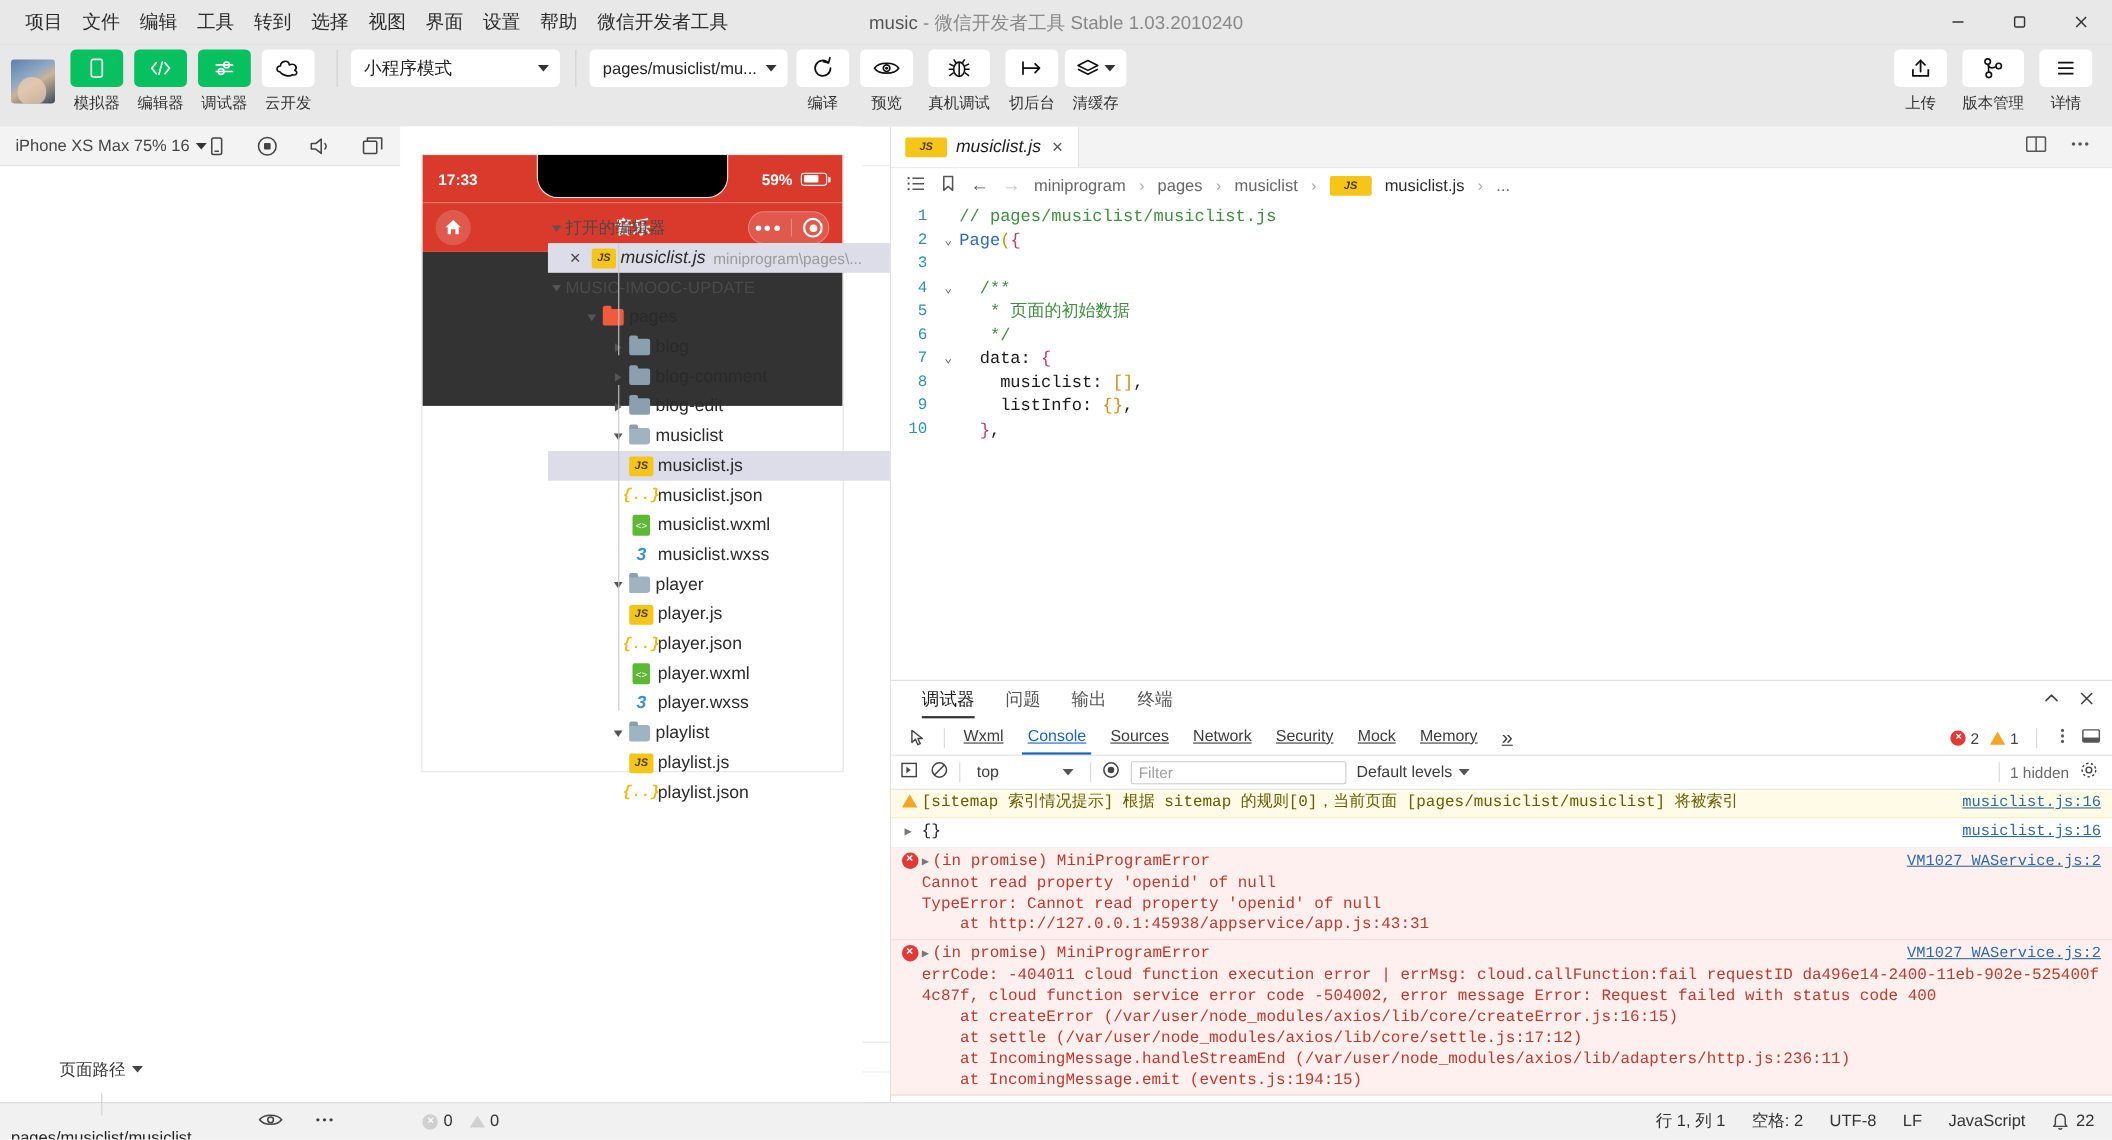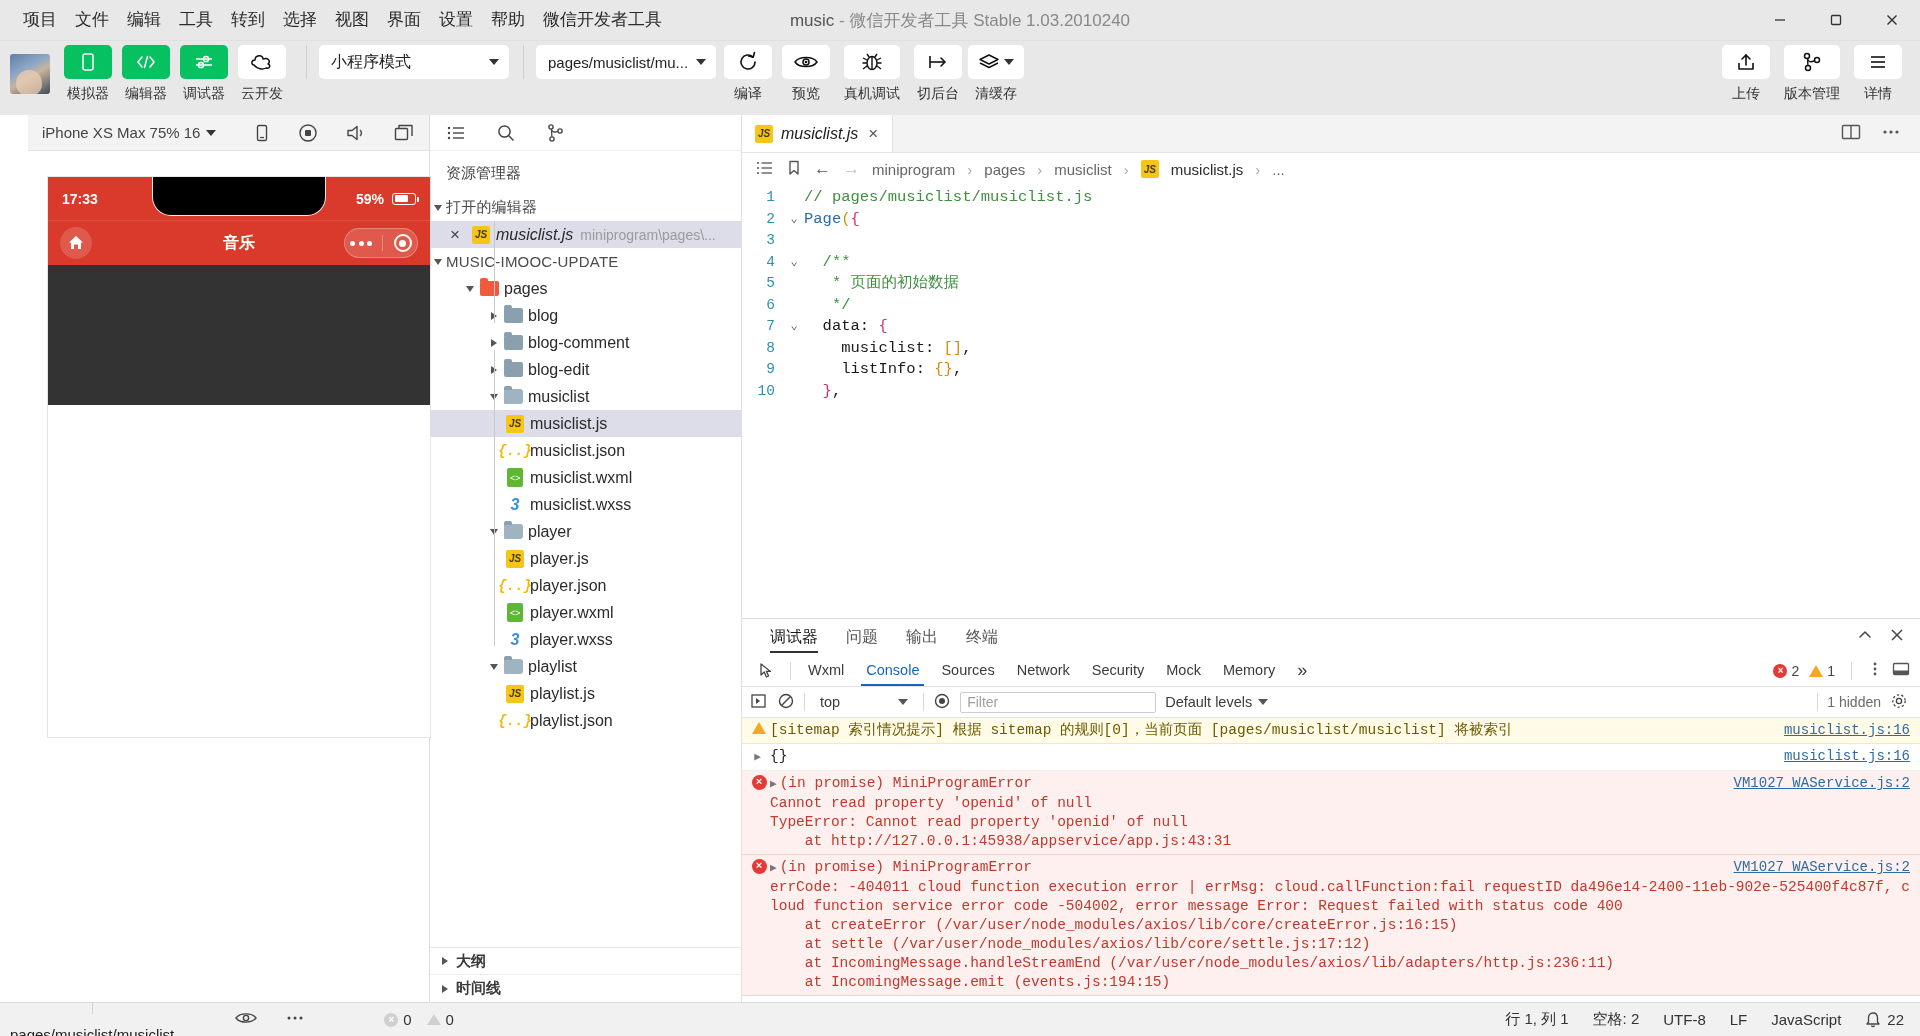--- a/index.html
+++ b/index.html
@@ -72,21 +72,21 @@
   .tbtn.wide { width: 68px; }
   .tbtn.wide .box { width: 56px; }
   .spacer { flex: 1 1 auto; }
 
   .caret-dn { width:0;height:0;border-left:5px solid transparent;border-right:5px solid transparent;border-top:6px solid #333; }
 
   
   .body { flex: 1 1 auto; display: flex; min-height: 0; background: #fff; }
 
   
-  .simulator { width: 430px; flex: none; display: flex; flex-direction: column; background: #fff; border-right: 1px solid #dcdcdc; padding-left: 28px; }
+  .simulator { width: 498px; flex: none; display: flex; flex-direction: row; background: #fff; border-right: 1px solid #dcdcdc; }
   .sim-bar {
     height: 36px; flex: none; background: #f3f3f3; display: flex; align-items: center;
     padding: 0 14px; border-bottom: 1px solid #e3e3e3;
   }
   .sim-device { font-size: 15px; color: #444; display: flex; align-items: center; gap: 6px; cursor: default; }
   .sim-icons { margin-left: auto; display: flex; align-items: center; gap: 26px; }
   .sim-icons span { cursor: default; display:flex; }
   .sim-stage { flex: 1 1 auto; position: relative; background: #fff; padding: 26px 18px 0 20px; }
   .phone {
     width: 382px; height: 560px; background: #fff; position: relative; overflow: hidden;
@@ -154,21 +154,21 @@
   .tree-row {
     display: flex; align-items: center; height: 27px; font-size: 16px; color: #2a2a2a;
     padding-right: 8px; cursor: default; white-space: nowrap;
   }
   .tree-row.sel { background: #dcdde8; }
   .tree-row .tw { width: 16px; display:flex; justify-content:center; flex:none; }
   .tree-row .ic { width: 22px; display:flex; justify-content:center; align-items:center; flex:none; margin-right: 4px; }
   .tree-row .section { font-weight: normal; color: #4a4a4a; font-size: 15px; letter-spacing: .2px; }
   .tree-row .sub { color: #9b9b9b; font-size: 14px; margin-left: 7px; }
   .tree-row .nm.itl { font-style: italic; }
-  .ic-js { width: 18px; height: 18px; background: #f5c518; color: #4a3b00; font-size: 10px; font-weight: bold;
+  .ic-js { width: 38px; height: 18px; background: #f5c518; color: #4a3b00; font-size: 10px; font-weight: bold;
            display:flex; align-items:center; justify-content:center; border-radius:2px; }
   .ic-json { color: #f0b90b; font-size: 14px; font-weight: bold; font-family: "Liberation Mono", monospace; }
   .ic-wxml { width: 16px; height: 19px; background: #5fb835; border-radius: 2px; color: #fff;
              font-size: 9px; display:flex; align-items:center; justify-content:center; }
   .ic-wxss { color: #3a8fd8; font-size: 16px; font-weight: bold; }
   .folder { width: 19px; height: 15px; background: #8ba0ae; border-radius: 2px 2px 2px 2px; position: relative; }
   .folder:before { content:""; position:absolute; left:0; top:-3px; width:8px; height:4px; background:#8ba0ae; border-radius:2px 2px 0 0; }
   .folder.open { background: #9fb3c0; border-radius: 1px 3px 3px 1px; }
   .folder.pages { background: #ef5b3c; }
   .folder.pages:before { background:#ef5b3c; }
@@ -228,21 +228,21 @@
     padding-left: 14px; position: relative;
   }
   .cs-tab { font-size: 16px; color: #555; padding: 0 14px; height: 36px; line-height: 36px; cursor: default; position: relative; }
   .cs-tab.on { color: #1a1a1a; }
   .cs-tab.on:after { content:""; position:absolute; left:14px; right:14px; bottom:2px; height: 2px; background: #333; }
   .cs-tabs .rt { margin-left: auto; display: flex; align-items: center; gap: 14px; padding-right: 14px; }
   .dt-tabs {
     height: 32px; flex: none; display: flex; align-items: center; gap: 0; padding-left: 8px;
     border-bottom: 1px solid #e2e2e2; font-size: 14.5px; color: #3b3b3b;
   }
-  .dt-tab { padding: 0 11px; height: 31px; line-height: 31px; cursor: default; position: relative; white-space: nowrap; }
+  .dt-tab { padding: 0 11px; height: 31px; line-height: 31px; cursor: default; position: relative; white-space: nowrap; text-decoration: underline; }
   .dt-tab.on { color: #1565c0; }
   .dt-tab.on:after { content:""; position:absolute; left:6px; right:6px; bottom:0; height:2px; background:#1565c0; }
   .dt-tabs .vsep { width:1px; height:18px; background:#d8d8d8; margin:0 6px; }
   .dt-tabs .rt { margin-left: auto; display: flex; align-items: center; gap: 10px; padding-right: 10px; font-size: 14px; }
   .badge-err, .badge-warn { display:flex; align-items:center; gap:4px; color:#444; font-size:14px; }
   .dot-err { width:14px;height:14px;border-radius:50%;background:#e53935;color:#fff;font-size:10px;
              display:flex;align-items:center;justify-content:center;font-weight:bold; }
   .tri-warn { width:0;height:0;border-left:7px solid transparent;border-right:7px solid transparent;border-bottom:12px solid #f5a623; position:relative; }
   .cs-filter {
     height: 31px; flex: none; display: flex; align-items: center; gap: 9px; padding: 0 8px;

